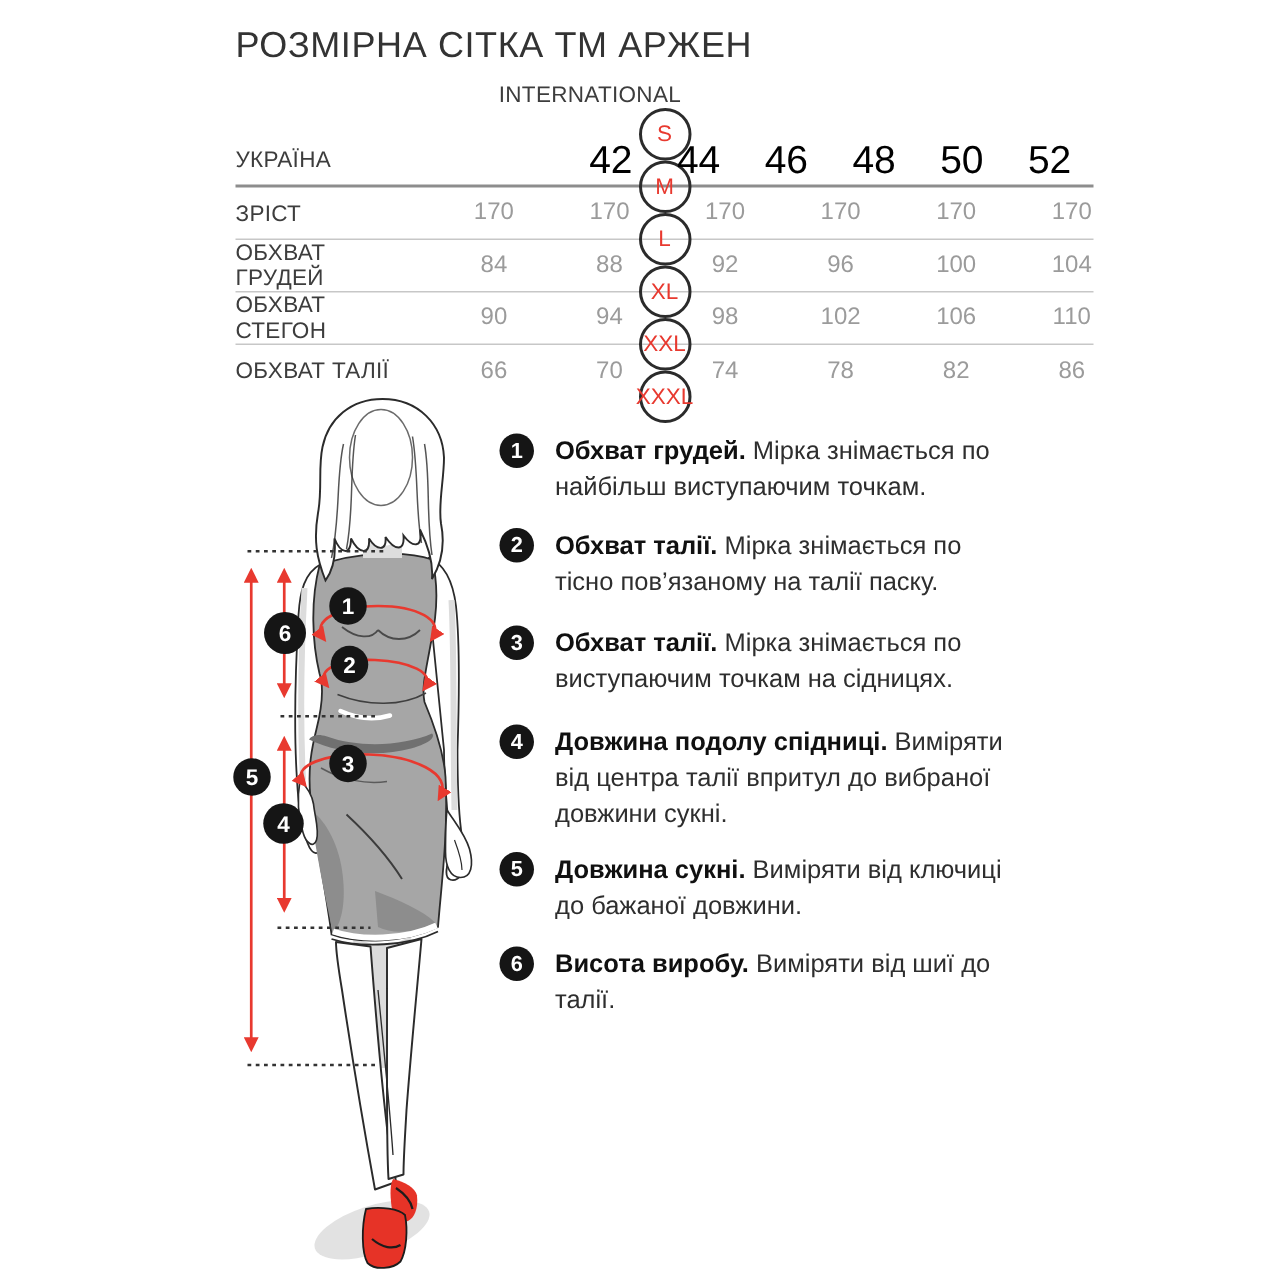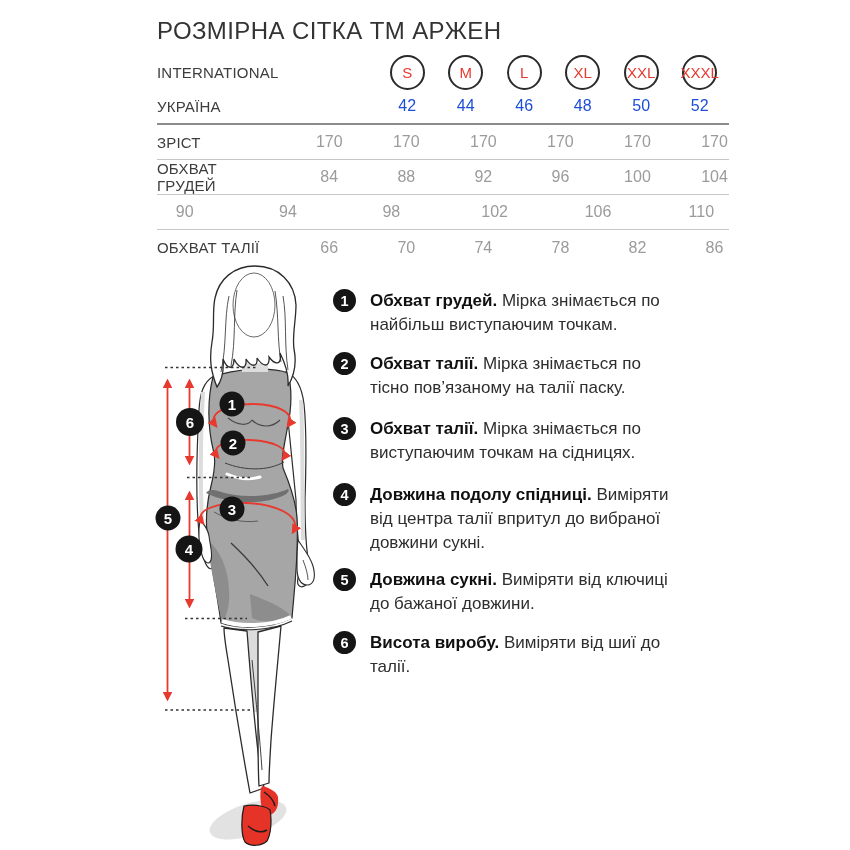--- a/index.html
+++ b/index.html
@@ -7,25 +7,25 @@
   .stage{position:relative;width:850px;height:850px;background:#fff;overflow:hidden;}
 
   
   .page-title{position:absolute;left:157px;top:17px;font-size:24px;letter-spacing:.4px;color:#333;}
 
   
   .size-table{position:absolute;left:157px;top:55px;width:572px;}
   .trow{display:flex;align-items:center;box-sizing:border-box;}
   .trow .tlabel{width:221px;font-size:15px;color:#3d3d3d;letter-spacing:.2px;}
   .trow .tcell{width:58.5px;text-align:center;display:flex;align-items:center;justify-content:center;}
-  .trow.r-circles{height:34px;}
+  .trow.r-circles{height:34px;flex-direction:column;}
   .trow.r-black{height:36px;border-bottom:2px solid #8d8d8d;}
   .trow.r-gray{height:35px;border-bottom:1px solid #c7c7c7;gap:48px;}
   .trow.r-gray.last{border-bottom:none;}
-  .trow.r-black .tcell{font-size:16px;font-weight:500;color:#1d4ed8;}
+  .trow.r-black .tcell{font-size:26px;font-weight:500;color:#000000;}
   .trow.r-gray .tcell{font-size:16px;color:#9b9b9b;}
   .size-circle{width:31px;height:31px;border:2px solid #2b2b2b;border-radius:50%;
     display:flex;align-items:center;justify-content:center;
     color:#e8392f;font-size:15px;white-space:nowrap;overflow:visible;flex:0 0 auto;}
 
   
   .instr{position:absolute;left:333px;width:400px;display:flex;}
   .lnum{width:23px;height:23px;border-radius:50%;background:#151515;color:#fff;
     font-size:14.5px;font-weight:bold;display:flex;align-items:center;justify-content:center;flex:0 0 auto;}
   .ltext{margin:0 0 0 14px;width:375px;font-size:17px;line-height:24px;color:#2e2e2e;white-space:pre-line;}
@@ -83,20 +83,21 @@
       <div class="trow r-gray">
         <div class="tlabel">ОБХВАТ ГРУДЕЙ</div>
         <div class="tcell">84</div>
         <div class="tcell">88</div>
         <div class="tcell">92</div>
         <div class="tcell">96</div>
         <div class="tcell">100</div>
         <div class="tcell">104</div>
       </div>
       <div class="trow r-gray">
+        <div class="tlabel">ОБХВАТ СТЕГОН</div>
         <div class="tcell">90</div>
         <div class="tcell">94</div>
         <div class="tcell">98</div>
         <div class="tcell">102</div>
         <div class="tcell">106</div>
         <div class="tcell">110</div>
       </div>
       <div class="trow r-gray last">
         <div class="tlabel">ОБХВАТ ТАЛІЇ</div>
         <div class="tcell">66</div>

